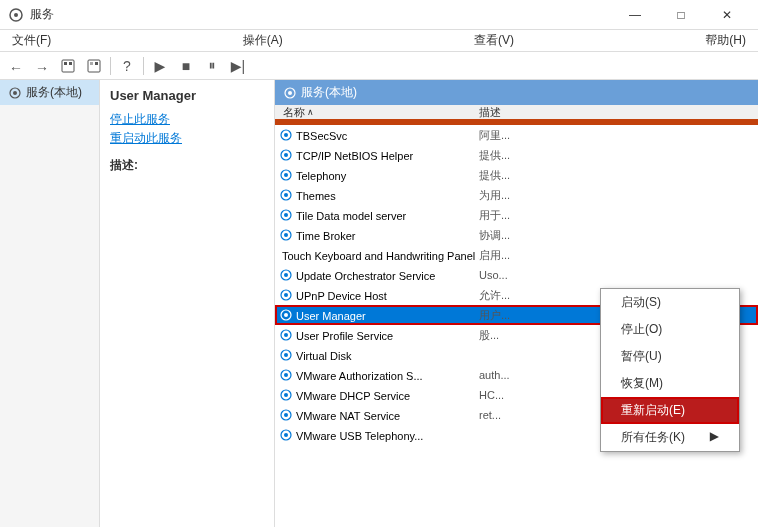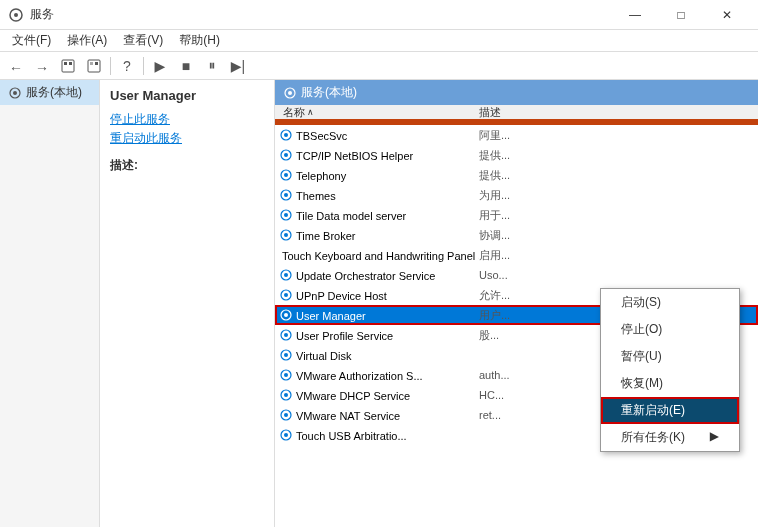--- a/index.html
+++ b/index.html
@@ -53,20 +53,21 @@
     }
 
     
     .menu-bar {
       display: flex;
       align-items: center;
       height: 22px;
       background: #fff;
       border-bottom: 1px solid #ddd;
       padding: 0 4px;
+      justify-content: space-between;
     }
     .menu-item {
       padding: 2px 8px;
       font-size: 12px;
       color: #333;
       cursor: pointer;
     }
 
     
     .toolbar {
@@ -241,21 +242,21 @@
       left: 325px;
     }
     .context-menu-item {
       padding: 5px 20px;
       font-size: 12px;
       color: #333;
       cursor: pointer;
       white-space: nowrap;
     }
     .context-menu-item.highlighted {
-      background: #0c4a6e;
+      background: #b91c1c;
       color: #fff;
       outline: 2px solid #ff0000;
       outline-offset: -2px;
     }
     .context-menu-arrow {
       float: right;
     }
 
     
     .table-row.selected-highlighted {
@@ -514,21 +515,21 @@
                 <span>VMware NAT Service</span>
               </div>
               <div class="row-desc">ret...</div>
             </div>
             <div class="table-row">
               <div class="row-name">
                 <svg width="14" height="14" viewBox="0 0 14 14">
                   <circle cx="7" cy="7" r="5" fill="none" stroke="#0078d7" stroke-width="1.2"></circle>
                   <circle cx="7" cy="7" r="2" fill="#0078d7"></circle>
                 </svg>
-                <span>Touch USB Arbitratio...</span>
+                <span>VMware USB Telephony...</span>
               </div>
               <div class="row-desc"></div>
             </div>
           </div>
       </div>
 
       <div class="context-menu" id="context-menu">
       <div class="context-menu-item">启动(S)</div>
           <div class="context-menu-item">停止(O)</div>
           <div class="context-menu-item">暂停(U)</div>

